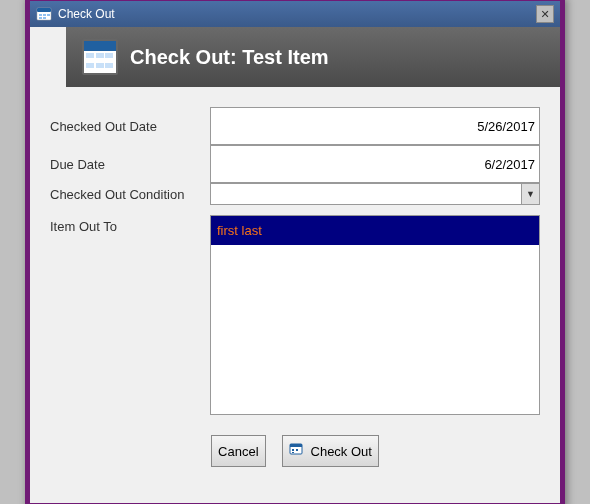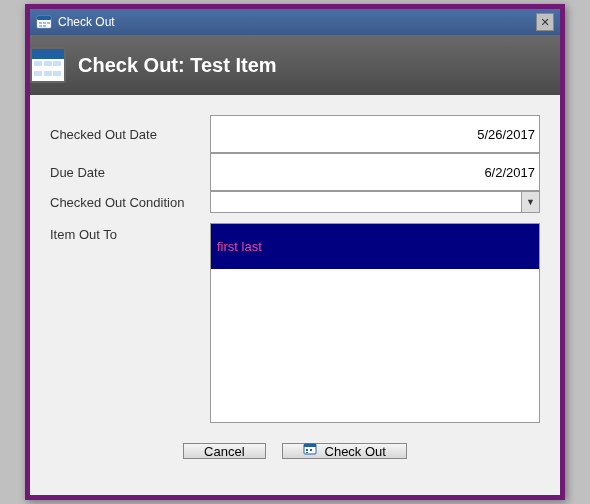--- a/index.html
+++ b/index.html
@@ -62,24 +62,25 @@
       display: flex;
       align-items: center;
       justify-content: center;
       font-size: 11px;
       color: #333;
     }
 
     .header-bar {
       background: linear-gradient(to bottom, #6a6a6a, #4a4a4a);
       color: white;
-      padding: 12px 0;
+      padding: 12px 16px;
       display: flex;
       align-items: center;
       gap: 12px;
+      margin-left: 36px;
     }
 
     .header-title {
       font-size: 20px;
       font-weight: bold;
       color: white;
     }
 
     .content {
       padding: 20px 20px;
@@ -160,35 +161,35 @@
     .checkout-to-list {
       flex: 1;
       height: 200px;
       border: 1px solid #999;
       background: white;
       overflow-y: auto;
     }
 
     .list-item-selected {
       background: #000080;
-      color: #ec4899;
-      padding: 15px 6px;
+      color: #f97316;
+      padding: 7px 6px;
       font-size: 13px;
     }
 
     .button-row {
       display: flex;
       justify-content: center;
       gap: 16px;
       padding: 10px 0 16px 0;
     }
 
     .btn {
-      height: 16px;
-      padding: 0 20px;
+      height: 32px;
+      padding: 0 6px;
       border: 1px solid #888;
       cursor: pointer;
       font-size: 13px;
       display: flex;
       align-items: center;
       gap: 6px;
       background: linear-gradient(to bottom, #f5f5f5, #d8d8d8);
     }
 
     

